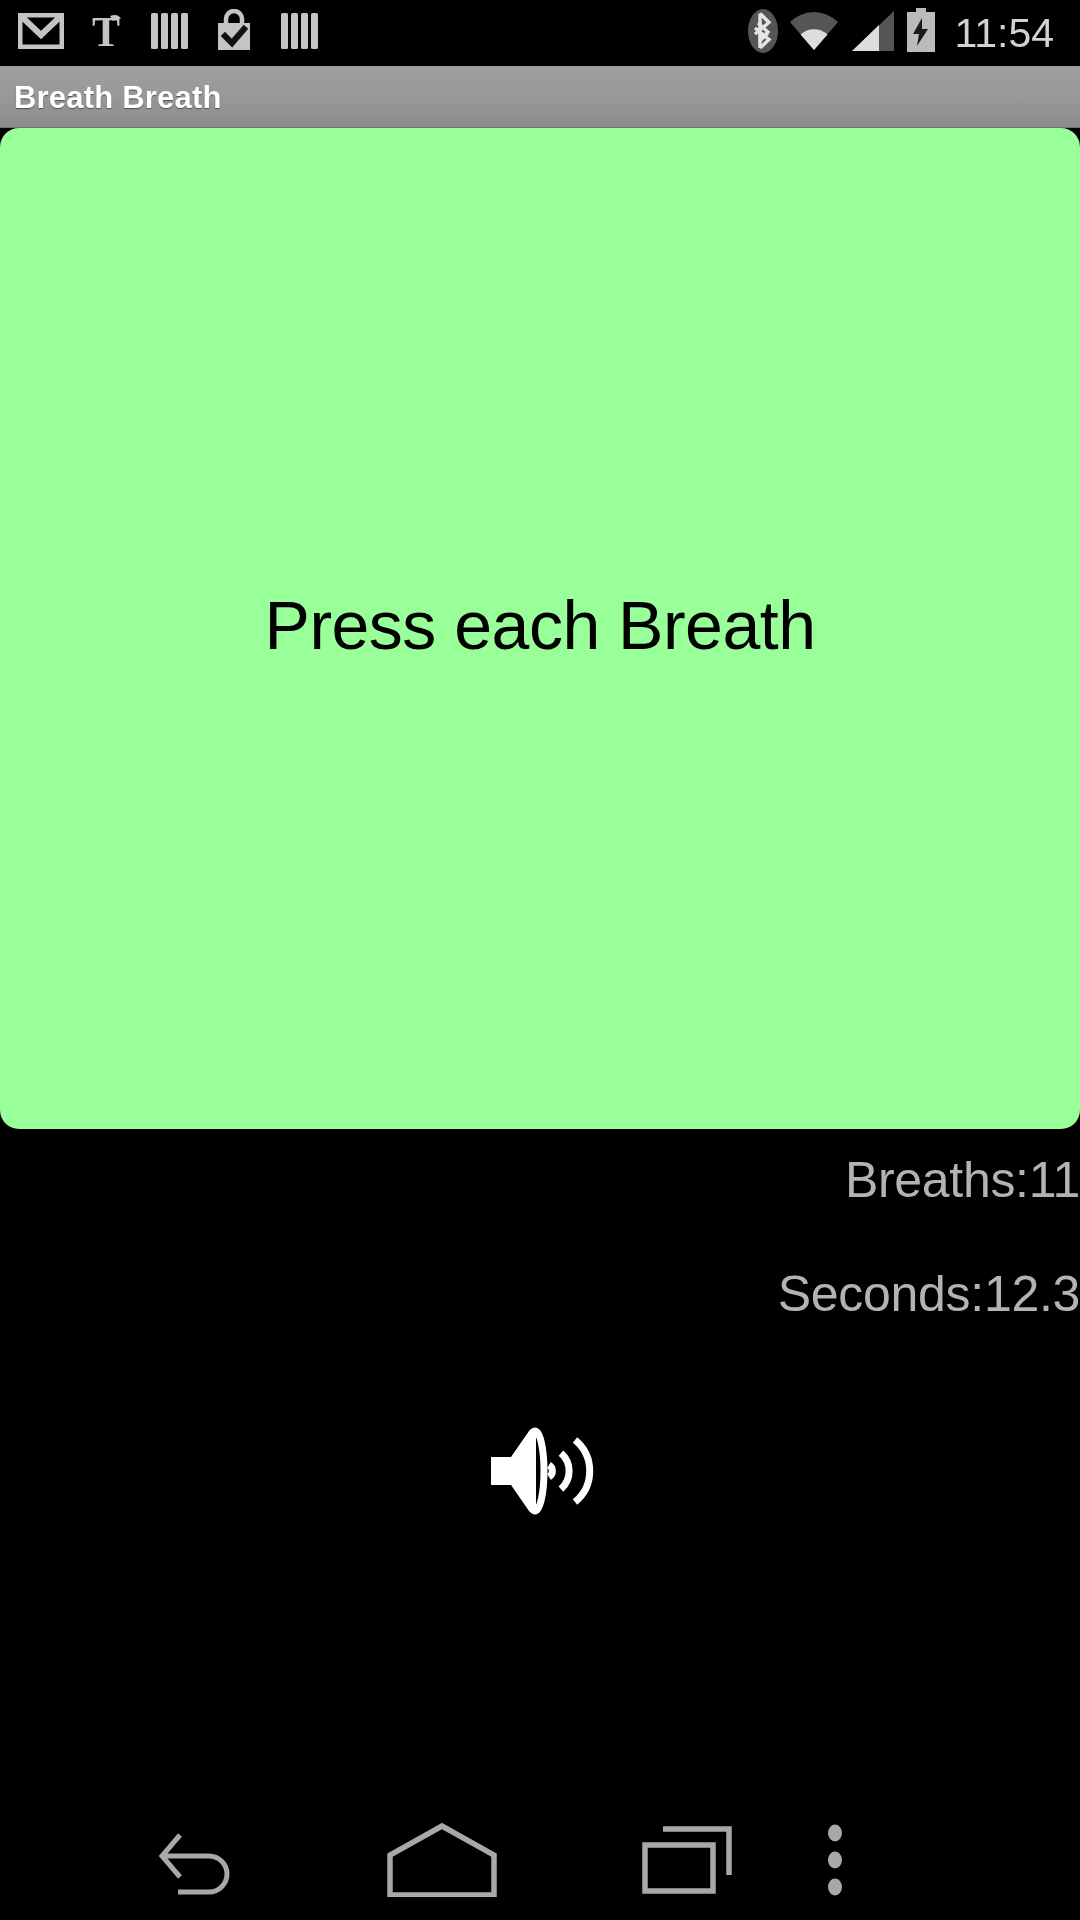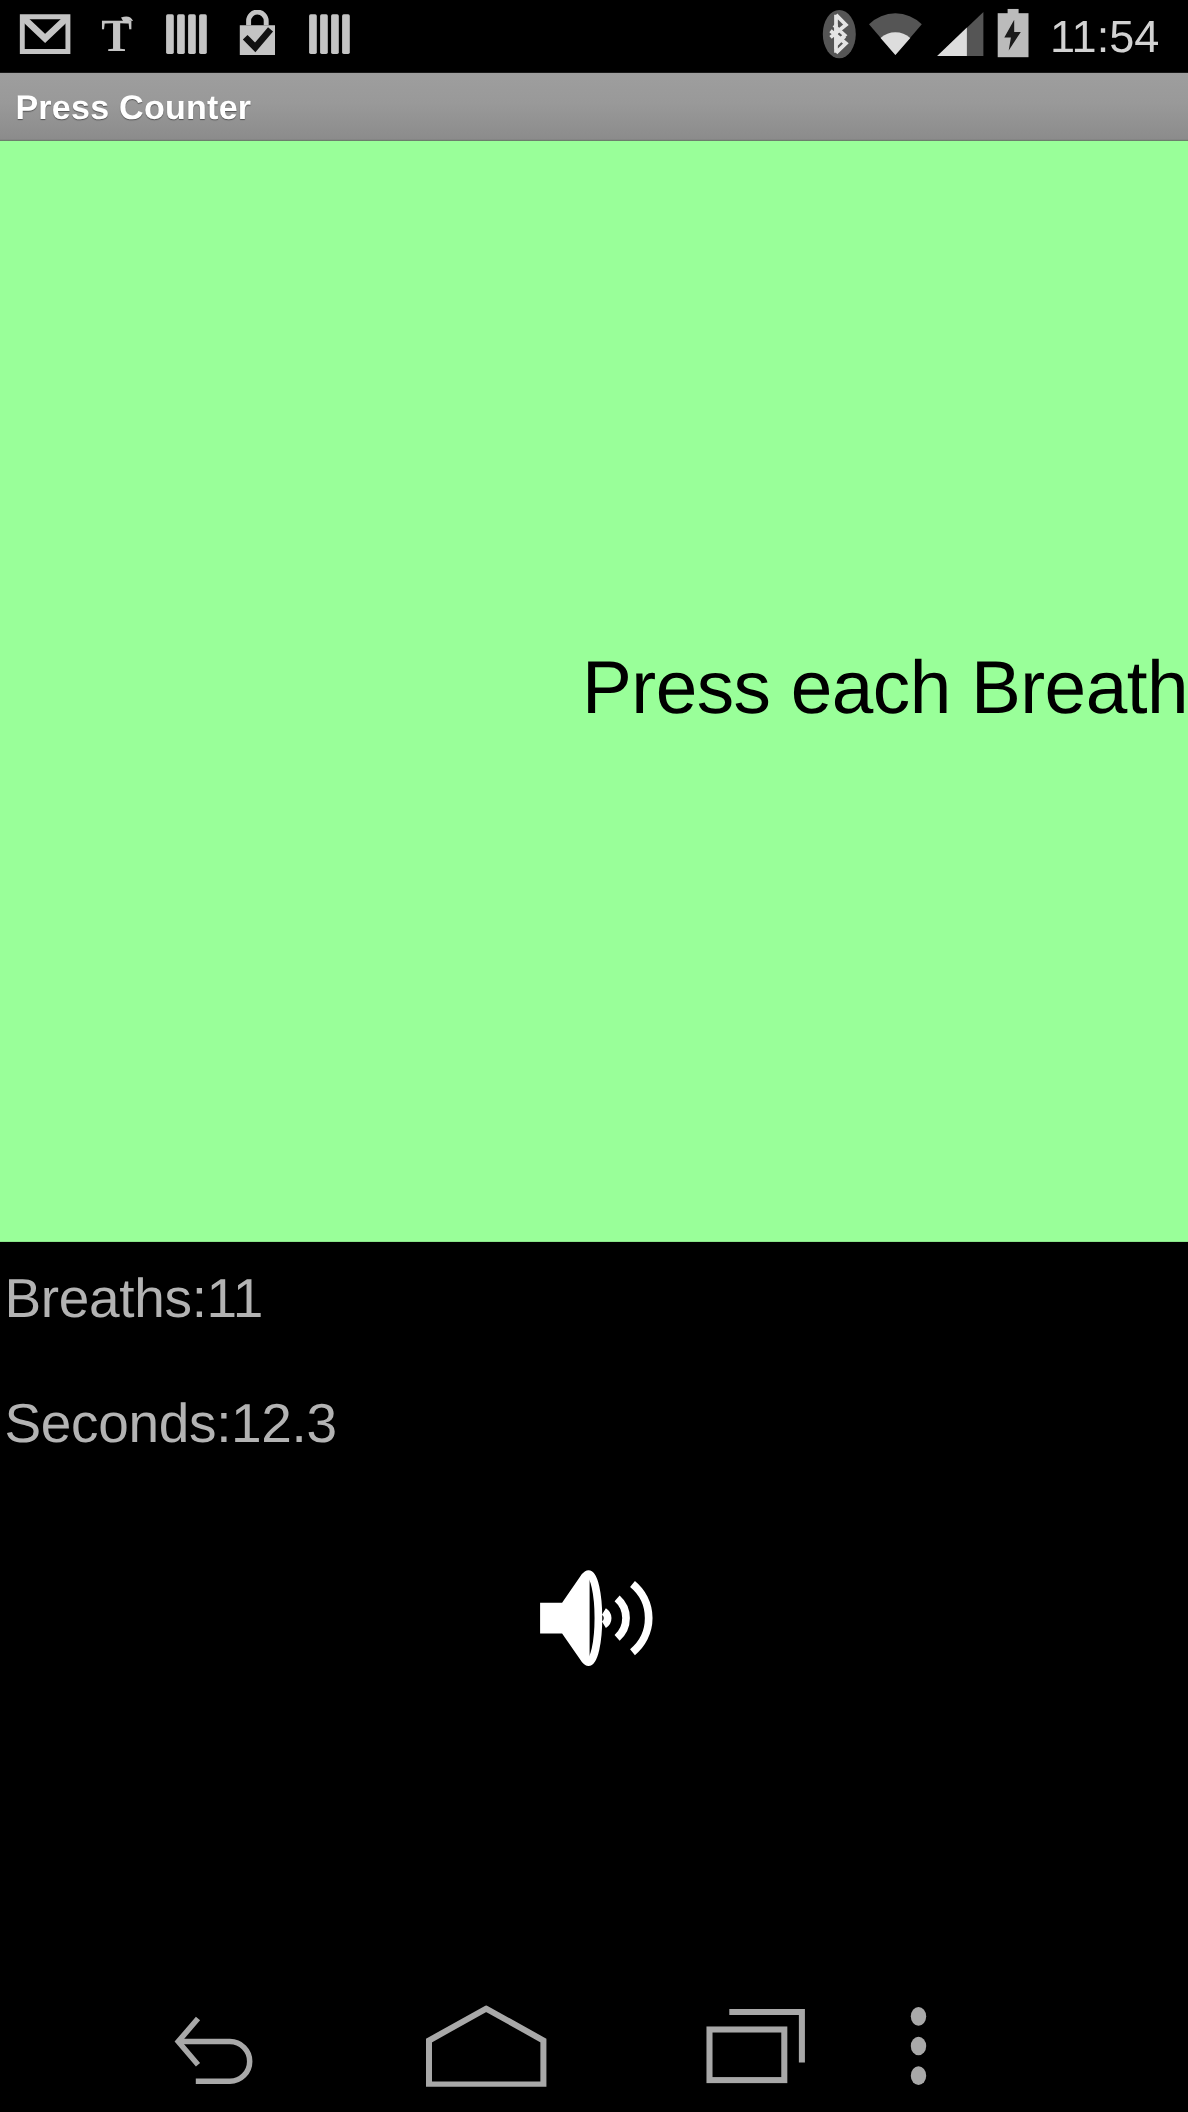--- a/index.html
+++ b/index.html
@@ -77,42 +77,44 @@
     text-shadow: 0 1px 1px rgba(0,0,0,0.45);
     line-height: 1;
   }
 
   
   .breath-area {
     background: #99ff99;
     flex: 0 0 1001px;
     display: flex;
     align-items: center;
-    justify-content: flex-end;
+    justify-content: center;
     position: relative;
+    border-radius: 19px;
   }
   .breath-prompt {
     color: #000000;
     font-size: 68px;
     font-weight: 400;
     letter-spacing: -0.5px;
     line-height: 1;
     margin-top: -8px;
   }
 
   
   .stats-area {
     background: #000000;
     flex: 0 0 260px;
     padding-left: 4px;
     display: flex;
     flex-direction: column;
     justify-content: flex-start;
     padding-top: 26px;
     box-sizing: border-box;
+    align-items: flex-end;
   }
   .stat-line {
     color: #b3b3b3;
     font-size: 50px;
     font-weight: 400;
     line-height: 1;
     letter-spacing: -0.3px;
   }
   .stat-line.second { margin-top: 64px; }
 
@@ -257,21 +259,21 @@
           <rect x="3" y="4" width="28" height="40" fill="#bbbbbb"></rect>
           <path d="M18 10 L9 26 L15 26 L13 38 L24 21 L18 21 Z" fill="#1a1a1a"></path>
         </svg>
       </span>
 
       <span class="status-clock">11:54</span>
     </div>
   </div>
 
   <div class="title-bar">
-    <span class="title-text">Press Counter</span>
+    <span class="title-text">Breath Breath</span>
   </div>
 
   <div class="breath-area">
     <span class="breath-prompt">Press each Breath</span>
   </div>
 
   <div class="stats-area">
     <span class="stat-line">Breaths:11</span>
     <span class="stat-line second">Seconds:12.3</span>
   </div>

